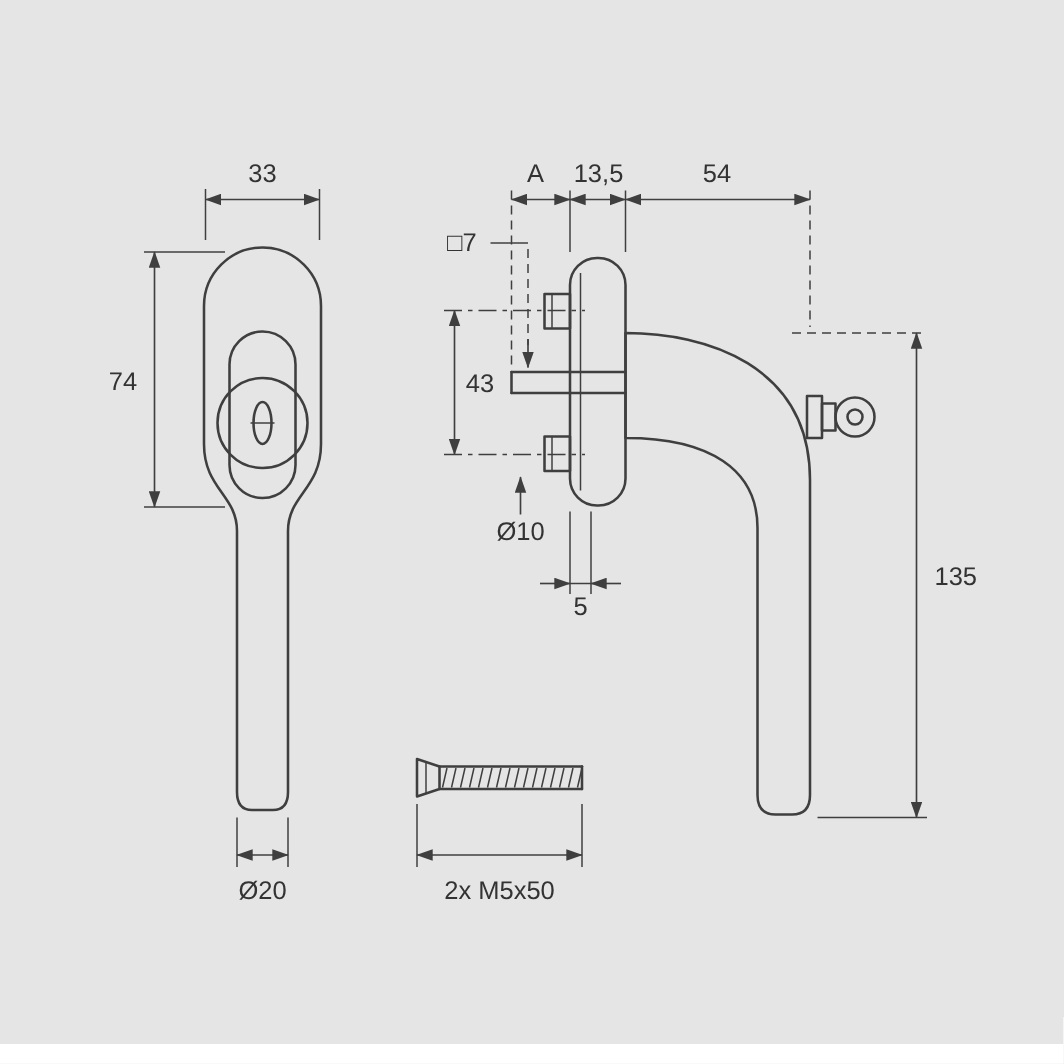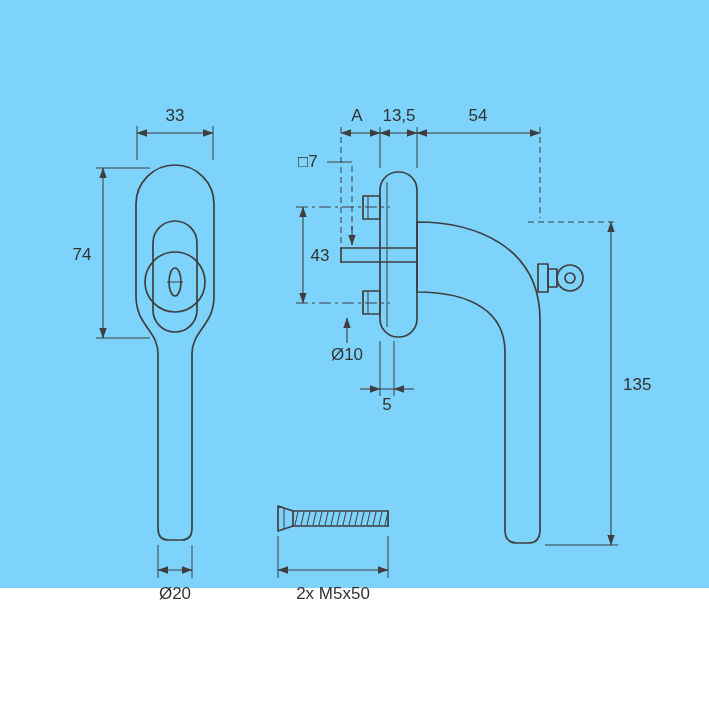--- a/index.html
+++ b/index.html
@@ -5,22 +5,22 @@
   html, body {
     margin: 0;
     padding: 0;
     background: #ffffff;
     width: 709px;
     height: 709px;
     font-family: "Liberation Sans", sans-serif;
   }
   .drawing-wrap {
     width: 709px;
-    height: 588px;
-    background: #7dd3fc;
+    height: 696px;
+    background: #e5e5e5;
   }
   svg {
     display: block;
   }
   .outline {
     stroke: #3f3f3f;
     stroke-width: 1.7;
     fill: none;
     stroke-linecap: round;
     stroke-linejoin: round;

